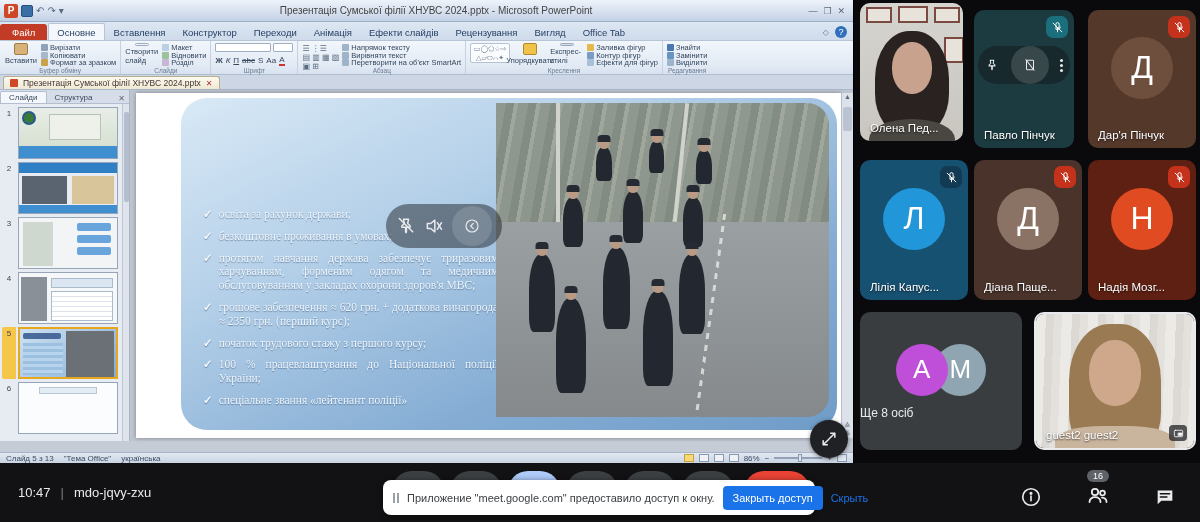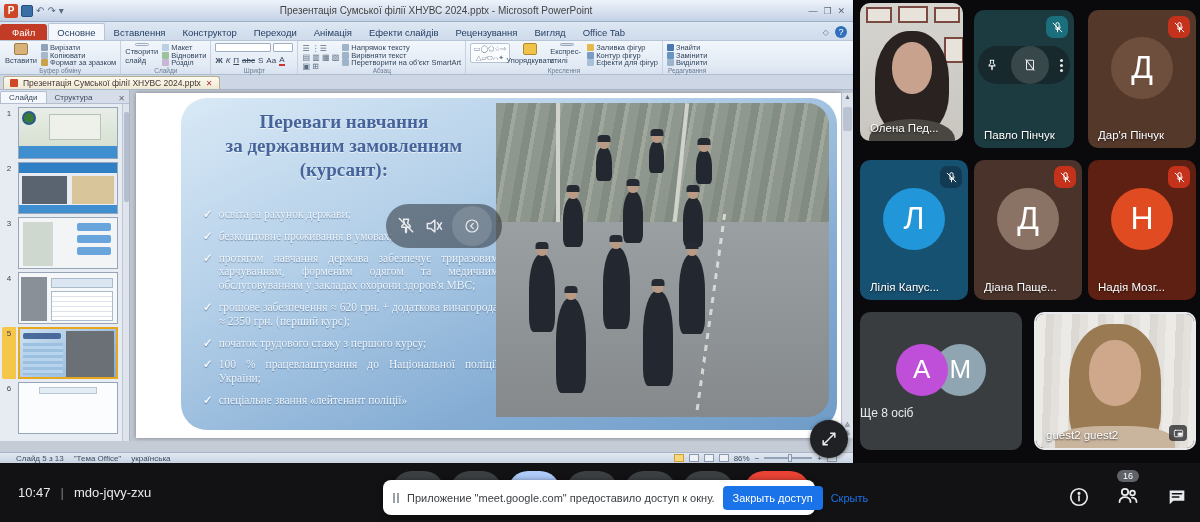--- a/index.html
+++ b/index.html
@@ -104,21 +104,21 @@
     width:13px; height:7px; border-radius:4px 4px 0 0; background:#262b33; }
 
   .canv-scroll { position:absolute; right:0; top:3px; bottom:3px; width:12px; background:#dde2ea;
     border-left:1px solid #b5bfcc; font-size:7px; color:#5a6a80; text-align:center; }
   .canv-scroll .sb { position:absolute; left:1px; width:9px; height:24px; background:#b9c3d1; top:14px; border-radius:2px; }
 
   .notesbar { position:absolute; left:0; top:441px; width:100%; height:11px; background:#f4f6f9;
     border-top:1px solid #aab6c6; font-size:7.5px; color:#97a1ad; padding:1px 0 0 136px; }
   .statusbar { position:absolute; left:0; top:452px; width:100%; height:11px;
     background:linear-gradient(#e3e9f2,#c9d3e2); border-top:1px solid #a8b5c8; display:flex;
-    align-items:center; font-size:8px; color:#3c4c62; gap:10px; padding:0 16px; }
+    align-items:center; font-size:8px; color:#3c4c62; gap:10px; padding:0 6px; }
   .statusbar .right { margin-left:auto; display:flex; gap:5px; align-items:center; }
   .viewbtn { width:10px; height:8px; border:1px solid #8a99ae; background:#eef2f7; }
   .viewbtn.on { background:#f8d878; border-color:#caa23a; }
   .zoomtrack { width:48px; height:2px; background:#93a2b6; position:relative; }
   .zoomtrack i { position:absolute; left:50%; top:-3px; width:4px; height:8px; background:#dfe6ef;
     border:1px solid #8a99ae; }
 
   
   .share-pill { position:absolute; left:386px; top:204px; width:116px; height:44px; border-radius:22px;
     background:rgba(26,28,31,.48); display:flex; align-items:center; justify-content:space-around;
@@ -175,21 +175,21 @@
   .ctrl-pill.red { background:#ea4335; width:66px; }
   .notif { position:absolute; left:383px; top:17px; width:432px; height:35px; background:#fff;
     border-radius:8px; box-shadow:0 1px 6px rgba(0,0,0,.5); display:flex; align-items:center; gap:8px;
     padding:0 10px; z-index:3; }
   .drag { display:flex; gap:2px; }
   .drag i { width:2px; height:10px; background:#9aa0a6; }
   .notif .msg { font-size:11px; color:#3c4043; white-space:nowrap; }
   .notif .stopbtn { background:#1a73e8; color:#fff; font-size:11px; border:none; border-radius:4px;
     padding:6px 10px; white-space:nowrap; }
   .notif .hidelink { color:#1a73e8; font-size:11px; white-space:nowrap; }
-  .baricons { position:absolute; right:12px; top:20px; display:flex; gap:26px; align-items:center; }
+  .baricons { position:absolute; right:24px; top:20px; display:flex; gap:44px; align-items:center; }
   .peoplewrap { position:relative; }
   .countbadge { position:absolute; top:-13px; left:50%; transform:translateX(-50%); background:#5f6368;
     color:#fff; font-size:9px; border-radius:8px; padding:1px 6px; }
 
   svg.ic-w { stroke:#e8eaed; fill:none; stroke-width:1.8; stroke-linecap:round; stroke-linejoin:round; }
   svg.ic-w2 { stroke:#fff; fill:none; stroke-width:1.8; stroke-linecap:round; stroke-linejoin:round; }
 </style>
 </head>
 <body>
 
@@ -428,25 +428,20 @@
           </div>
         </div>
         <div class="vscroll">
             <span class="thumbbar"></span>
           </div>
       </div>
 
       <div class="editor">
         <div class="canvas">
           <div class="bluepanel">
-            <div class="slide-title">
-              <div>Переваги навчання</div>
-              <div>за державним замовленням</div>
-              <div>(курсант):</div>
-            </div>
             <div class="bullets">
               <div class="bullet">
                   <span class="chk">✓</span>
                   <span>освіта за рахунок держави;</span>
                 </div>
               <div class="bullet">
                   <span class="chk">✓</span>
                   <span>безкоштовне проживання в умовах;</span>
                 </div>
               <div class="bullet">

